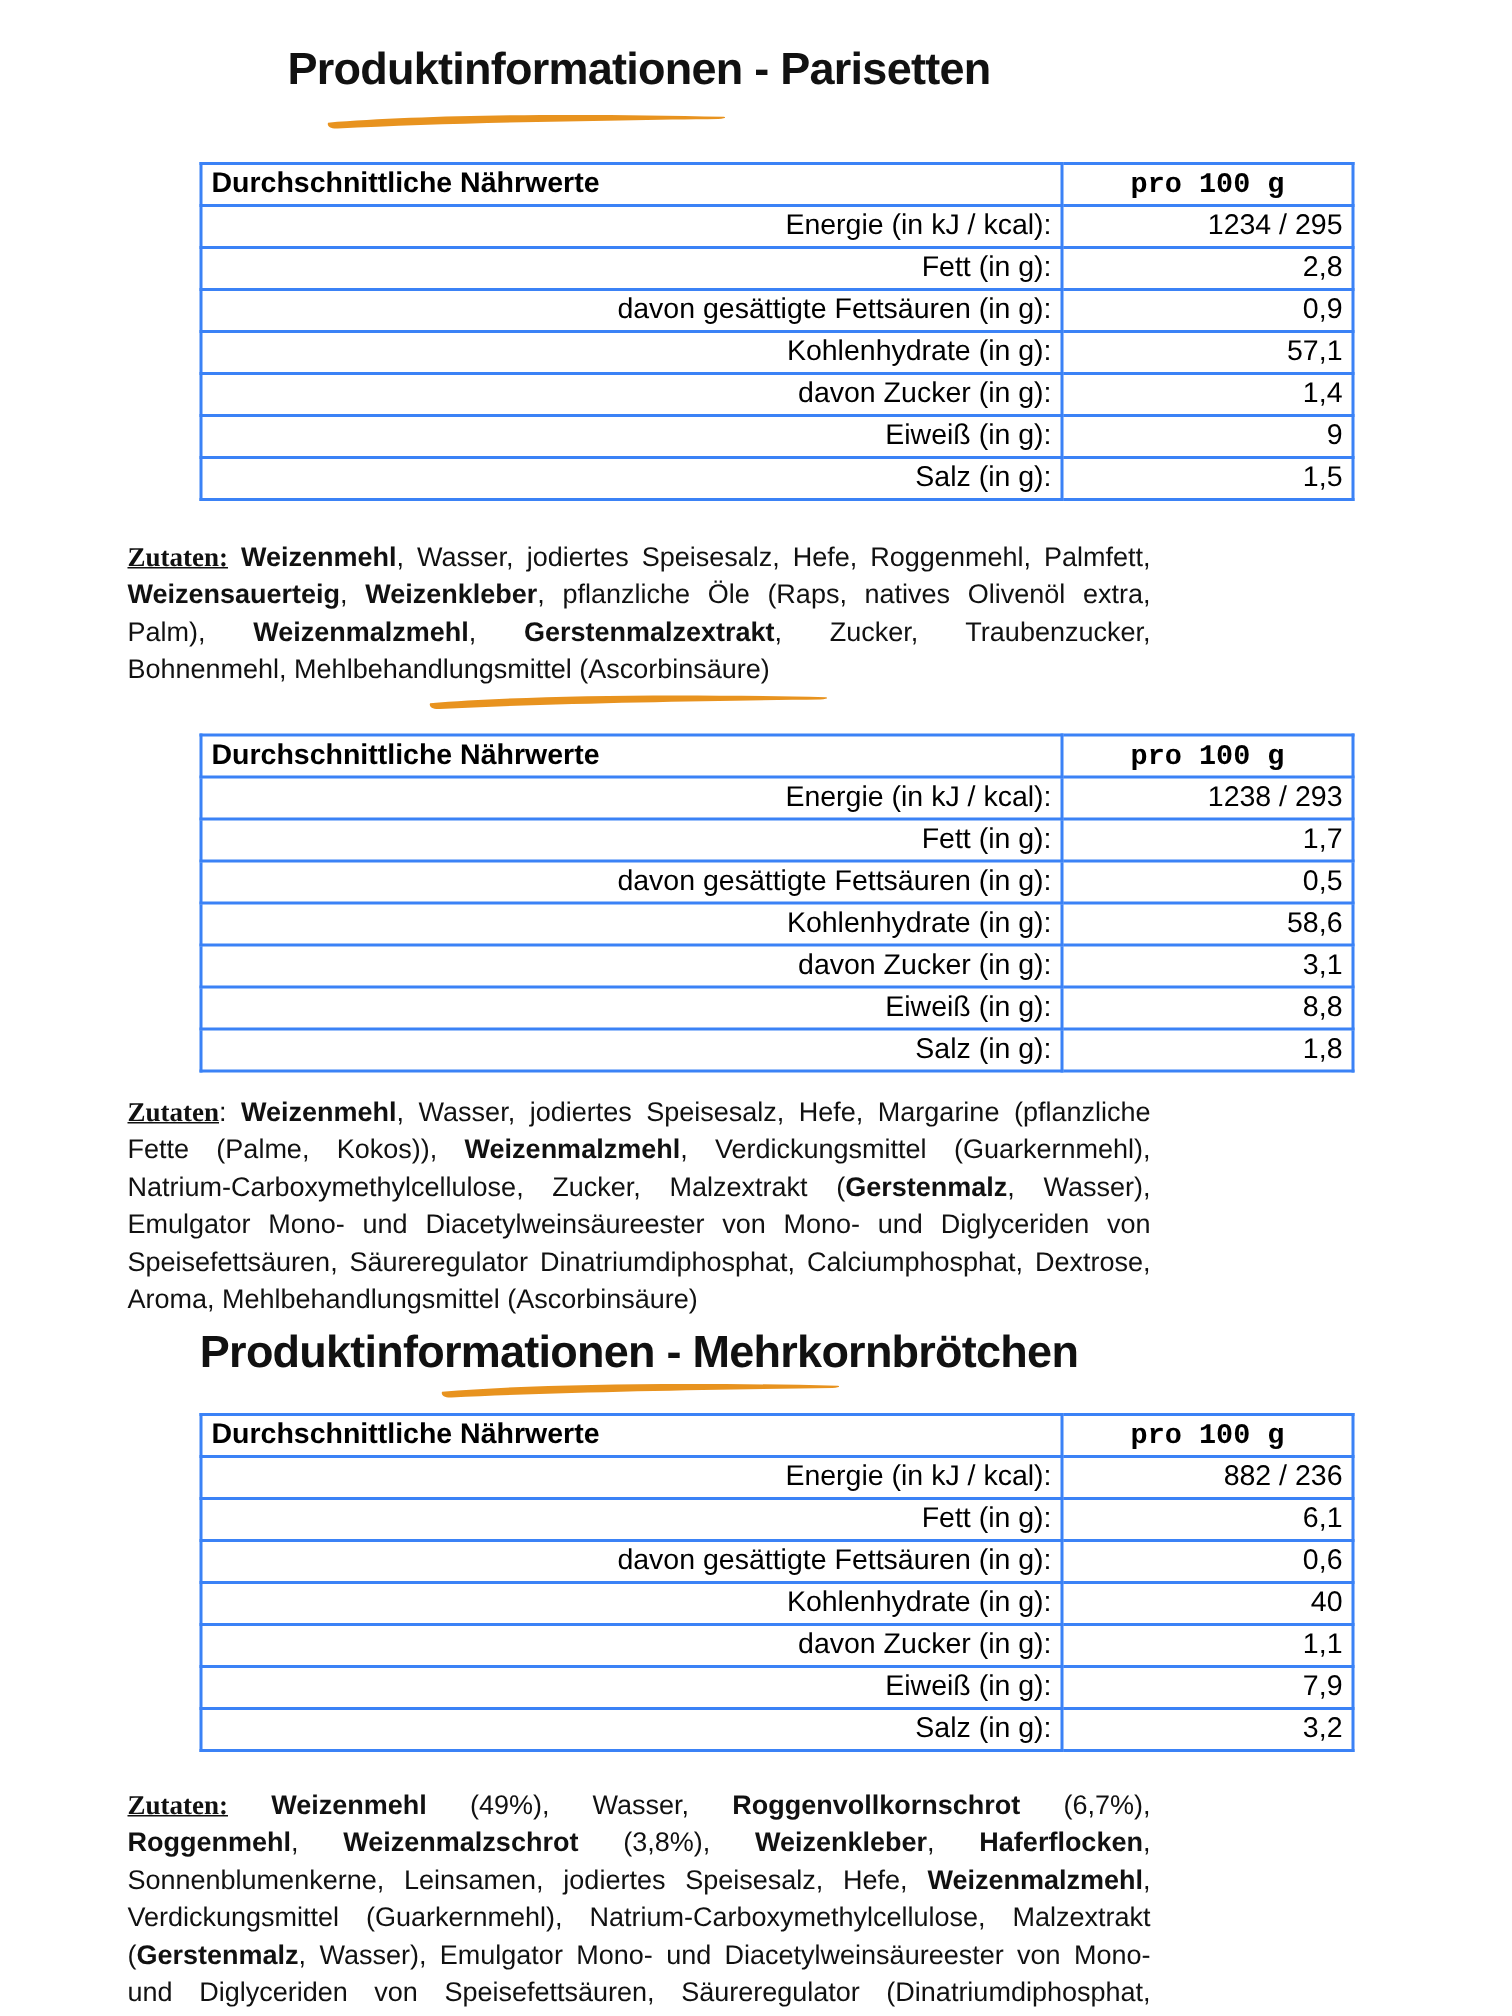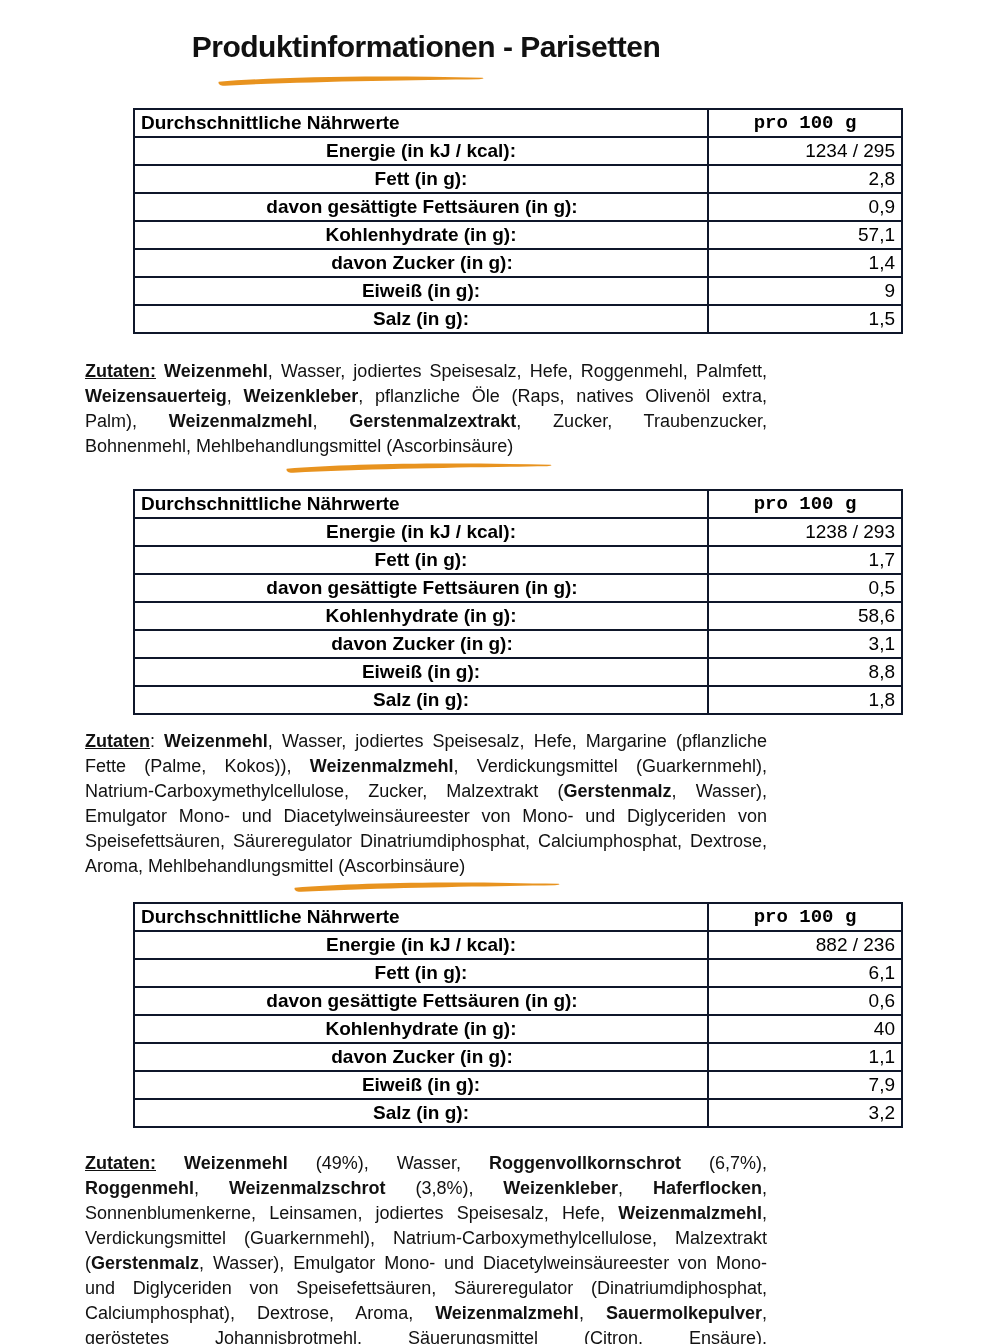--- a/index.html
+++ b/index.html
@@ -35,45 +35,45 @@
   .s3 .title { margin-top: 6px; }
   .s3 .swoosh { margin: 0 0 9px 0; transform: translateX(2px); }
 
   table.nutrition {
     border-collapse: collapse;
     width: 770px;
     margin-left: 48px;
     table-layout: fixed;
   }
   table.nutrition th, table.nutrition td {
-    border: 2px solid #0f172a;
+    border: 2px solid #3b82f6;
     font-size: 19px;
     padding: 1px 6px;
     height: 24px;
     overflow: hidden;
     white-space: nowrap;
   }
   table.nutrition th.c1 { text-align: left; font-weight: 700; }
   table.nutrition th.c2 { text-align: center; font-weight: 700; width: 180px; font-family: Liberation Mono, monospace; }
-  table.nutrition td.label { text-align: center; font-weight: 700; }
+  table.nutrition td.label { text-align: right; font-weight: 400; }
   table.nutrition td.label.indent { padding-left: 8px; }
   table.nutrition td.value { text-align: right; font-weight: 400; }
 
   .ingredients {
     margin: 0;
     text-align: justify;
     font-size: 18px;
     line-height: 25px;
     color: #111;
   }
   .s1 .ingredients { margin-top: 25px; }
   .s2 .ingredients { margin-top: 14px; }
   .s3 .ingredients { margin-top: 23px; }
   .ingredients .b { font-weight: 700; }
-  .ingredients .u { text-decoration: underline; }
+  .ingredients .u { text-decoration: underline; font-family: Liberation Serif, serif; }
 </style>
 </head>
 <body>
 
 <div class="page">
 
   <section class="product s1">
     <h1 class="title">Produktinformationen - Parisetten</h1>
     <div class="swoosh">
       <svg viewBox="0 0 300 16" preserveAspectRatio="none">
@@ -162,20 +162,21 @@
           <tr>
             <td class="label">Salz (in g):</td>
             <td class="value">1,8</td>
           </tr>
         </tbody>
     </table>
     <p class="ingredients"><span class="b u">Zutaten</span><span>: </span><span class="b">Weizenmehl</span><span>, Wasser, jodiertes Speisesalz, Hefe, Margarine (pflanzliche Fette (Palme, Kokos)), </span><span class="b">Weizenmalzmehl</span><span>, Verdickungsmittel (Guarkernmehl), Natrium-Carboxymethylcellulose, Zucker, Malzextrakt (</span><span class="b">Gerstenmalz</span><span>, Wasser), Emulgator Mono- und Diacetylweinsäureester von Mono- und Diglyceriden von Speisefettsäuren, Säureregulator Dinatriumdiphosphat, Calciumphosphat, Dextrose, Aroma, Mehlbehandlungsmittel  (Ascorbinsäure)</span></p>
   </section>
 
   <section class="product s3">
+    <h1 class="title">Produktinformationen - Mehrkornbrötchen</h1>
     <div class="swoosh">
       <svg viewBox="0 0 300 16" preserveAspectRatio="none">
         <path d="M3 10 C 70 4.5, 170 2.5, 294 5.5 C 296 6 295 6.8 290 7.2 C 215 8.2, 95 10, 10 14.5 C 4 14.8, 2 12, 3 10 Z" fill="#E8931F"></path>
       </svg>
     </div>
     <table class="nutrition">
       <thead>
         <tr>
           <th class="c1">Durchschnittliche Nährwerte</th>
           <th class="c2">pro 100 g</th>

